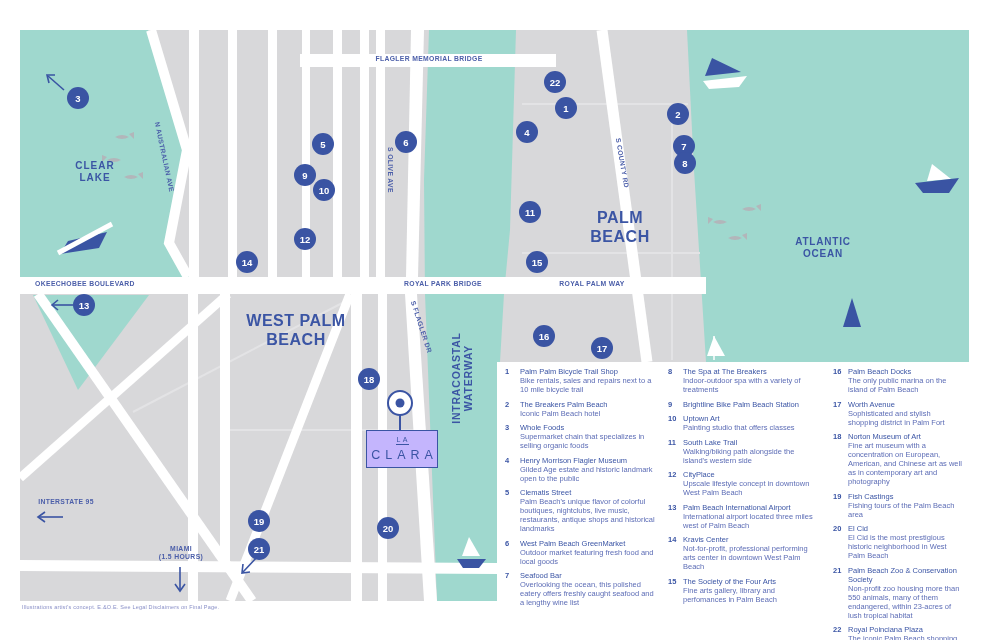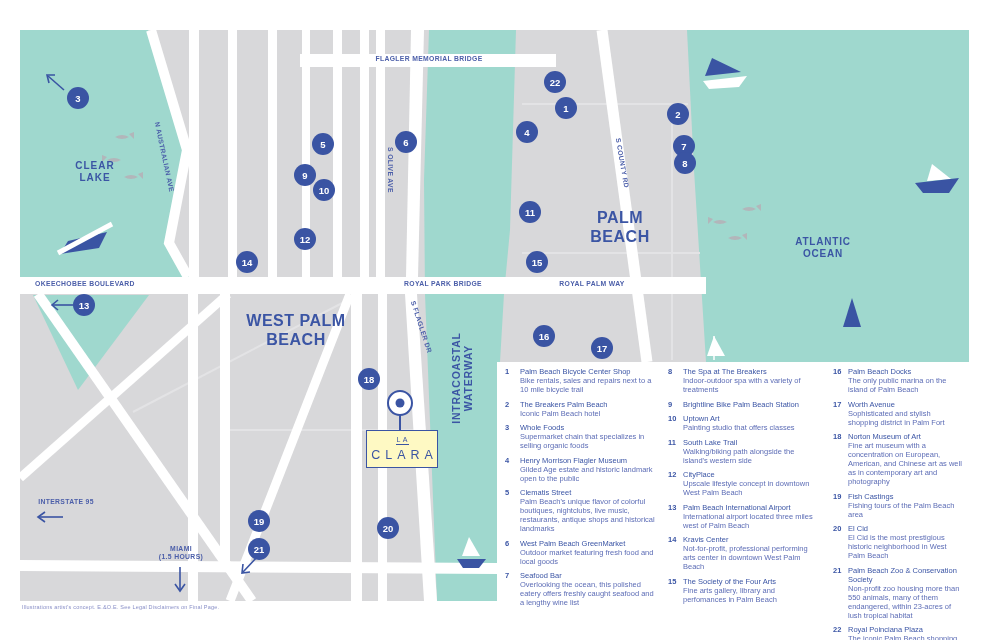--- a/index.html
+++ b/index.html
@@ -14,21 +14,21 @@
   
   .marker{position:absolute;width:22px;height:22px;border-radius:50%;background:#3a54a3;
           color:#fff;font-size:9.5px;font-weight:bold;display:flex;align-items:center;
           justify-content:center;transform:translate(-50%,-50%);z-index:6;cursor:pointer;}
   
   .pin{position:absolute;left:400px;top:403px;width:22px;height:22px;border:2.5px solid #3a54a3;
        background:#fff;border-radius:50%;transform:translate(-50%,-50%);z-index:5;}
   .pin-dot{position:absolute;left:50%;top:50%;width:9px;height:9px;border-radius:50%;
            background:#3a54a3;transform:translate(-50%,-50%);}
   .pin-line{position:absolute;left:399px;top:414px;width:2px;height:17px;background:#3a54a3;z-index:4;}
-  .logo-box{position:absolute;left:366px;top:430px;width:72px;height:38px;background:#fef9c3;
+  .logo-box{position:absolute;left:366px;top:430px;width:72px;height:38px;background:#c4b5fd;
             border:1.5px solid #3a54a3;box-sizing:border-box;display:flex;flex-direction:column;
             align-items:center;justify-content:center;z-index:5;color:#3a54a3;}
   .logo-la{font-size:7px;letter-spacing:2.5px;margin-left:2.5px;}
   .logo-rule{width:13px;height:1px;background:#3a54a3;margin:1.5px 0 3px 0;}
   .logo-clara{font-size:12.5px;letter-spacing:5px;margin-left:5px;}
   
   .legend{position:absolute;left:497px;top:362px;width:472px;height:239px;background:#fff;z-index:7;}
   .lcol{position:absolute;top:5px;}
   .lcol.c0{left:8px;width:152px;}
   .lcol.c1{left:171px;width:152px;}
@@ -205,21 +205,21 @@
       <div class="marker" style="left: 388px; top: 528px;">20</div>
       <div class="marker" style="left: 259px; top: 549px;">21</div>
       <div class="marker" style="left: 555px; top: 82px;">22</div>
     </div>
 
   <div class="legend">
     <div class="lcol c0" id="lcol0">
         <div class="legend-item">
           <div class="legend-num">1</div>
           <div>
-            <div class="legend-title">Palm Beach Bicycle Center Shop</div>
+            <div class="legend-title">Palm Palm Bicycle Trail Shop</div>
             <div class="legend-desc">Bike rentals, sales and repairs next to a 10 mile bicycle trail</div>
           </div>
         </div>
         <div class="legend-item">
           <div class="legend-num">2</div>
           <div>
             <div class="legend-title">The Breakers Palm Beach</div>
             <div class="legend-desc">Iconic Palm Beach hotel</div>
           </div>
         </div>

